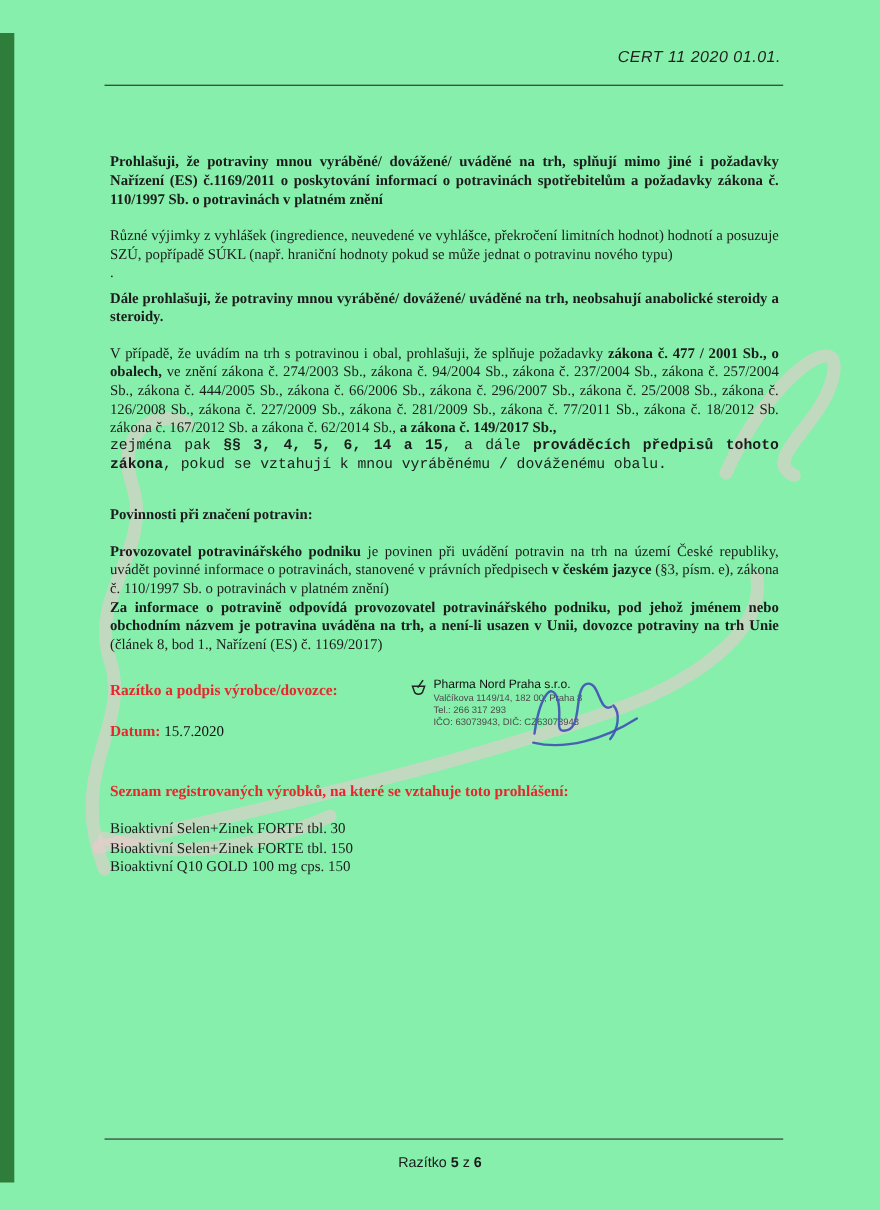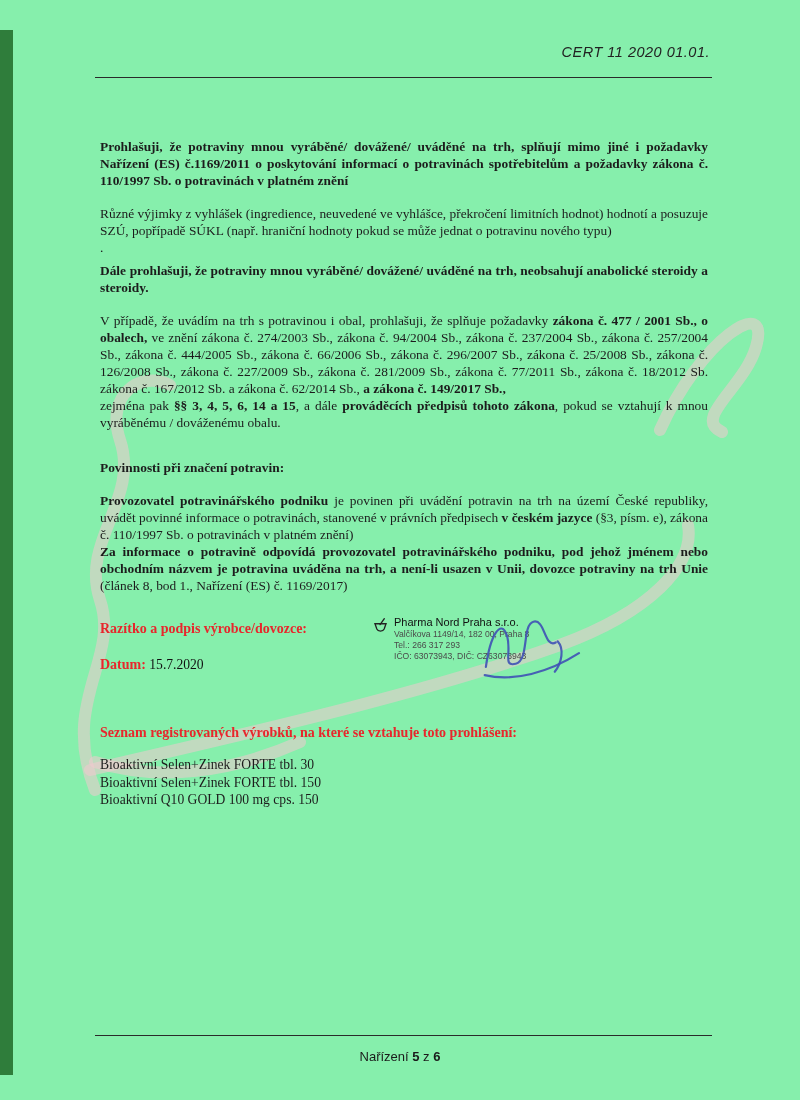--- a/index.html
+++ b/index.html
@@ -52,21 +52,21 @@
   .content {
     position: absolute;
     left: 100px; right: 92px; top: 138px;
     font-size: 13.4px;
     line-height: 17px;
     text-align: justify;
   }
   .para { margin: 0 0 16px 0; }
   .para.tight { margin-bottom: 0; }
   .para.dot { margin: 0 0 6px 0; }
-  .para.gap-sm { margin-bottom: 28px; }
+  .para.gap-sm { margin-bottom: 28px; font-family: Liberation Mono, monospace; }
   .b { font-weight: bold; }
   .section-heading {
     font-weight: bold;
     margin: 12px 0 16px 0;
     text-align: left;
   }
   .red { color: var(--accent-red, #e8262c); font-weight: bold; }
   .stamp-row { position: relative; margin-top: 26px; height: 72px; }
   .razitko-label { font-size: 14px; }
   .datum-line { margin-top: 19px; font-size: 14px; }
@@ -87,21 +87,21 @@
     left: 100px; top: -12px;
     transform: rotate(-6deg);
   }
   .signature path {
     stroke: var(--signature-blue, #3f51b5);
     fill: none;
     stroke-width: 2.2;
     stroke-linecap: round;
     opacity: 0.9;
   }
-  .seznam-heading { margin-top: 32px; font-size: 14px; text-align: left; }
+  .seznam-heading { margin-top: 20px; font-size: 14px; text-align: left; }
   .products { margin-top: 15px; text-align: left; }
   .product-line { line-height: 17.5px; font-size: 13.6px; }
   .footer-text {
     position: absolute;
     bottom: 36px; left: 0; right: 0;
     text-align: center;
     font-family: "Liberation Sans", sans-serif;
     font-size: 13px;
     color: #1a1a1a;
   }
@@ -164,15 +164,15 @@
     <div class="red seznam-heading">Seznam registrovaných výrobků, na které se vztahuje toto prohlášení:</div>
 
     <div class="products">
         <div class="product-line">Bioaktivní Selen+Zinek FORTE tbl. 30</div>
         <div class="product-line">Bioaktivní Selen+Zinek FORTE tbl. 150</div>
         <div class="product-line">Bioaktivní Q10 GOLD 100 mg cps. 150</div>
       </div>
   </div>
 
   <hr class="rule rule-bottom">
-  <div class="footer-text"><span>Nařízení </span><span class="b">5</span><span> z </span><span class="b">6</span></div>
+  <div class="footer-text"><span>Razítko </span><span class="b">5</span><span> z </span><span class="b">6</span></div>
 
 </div>
 
 </body></html>

